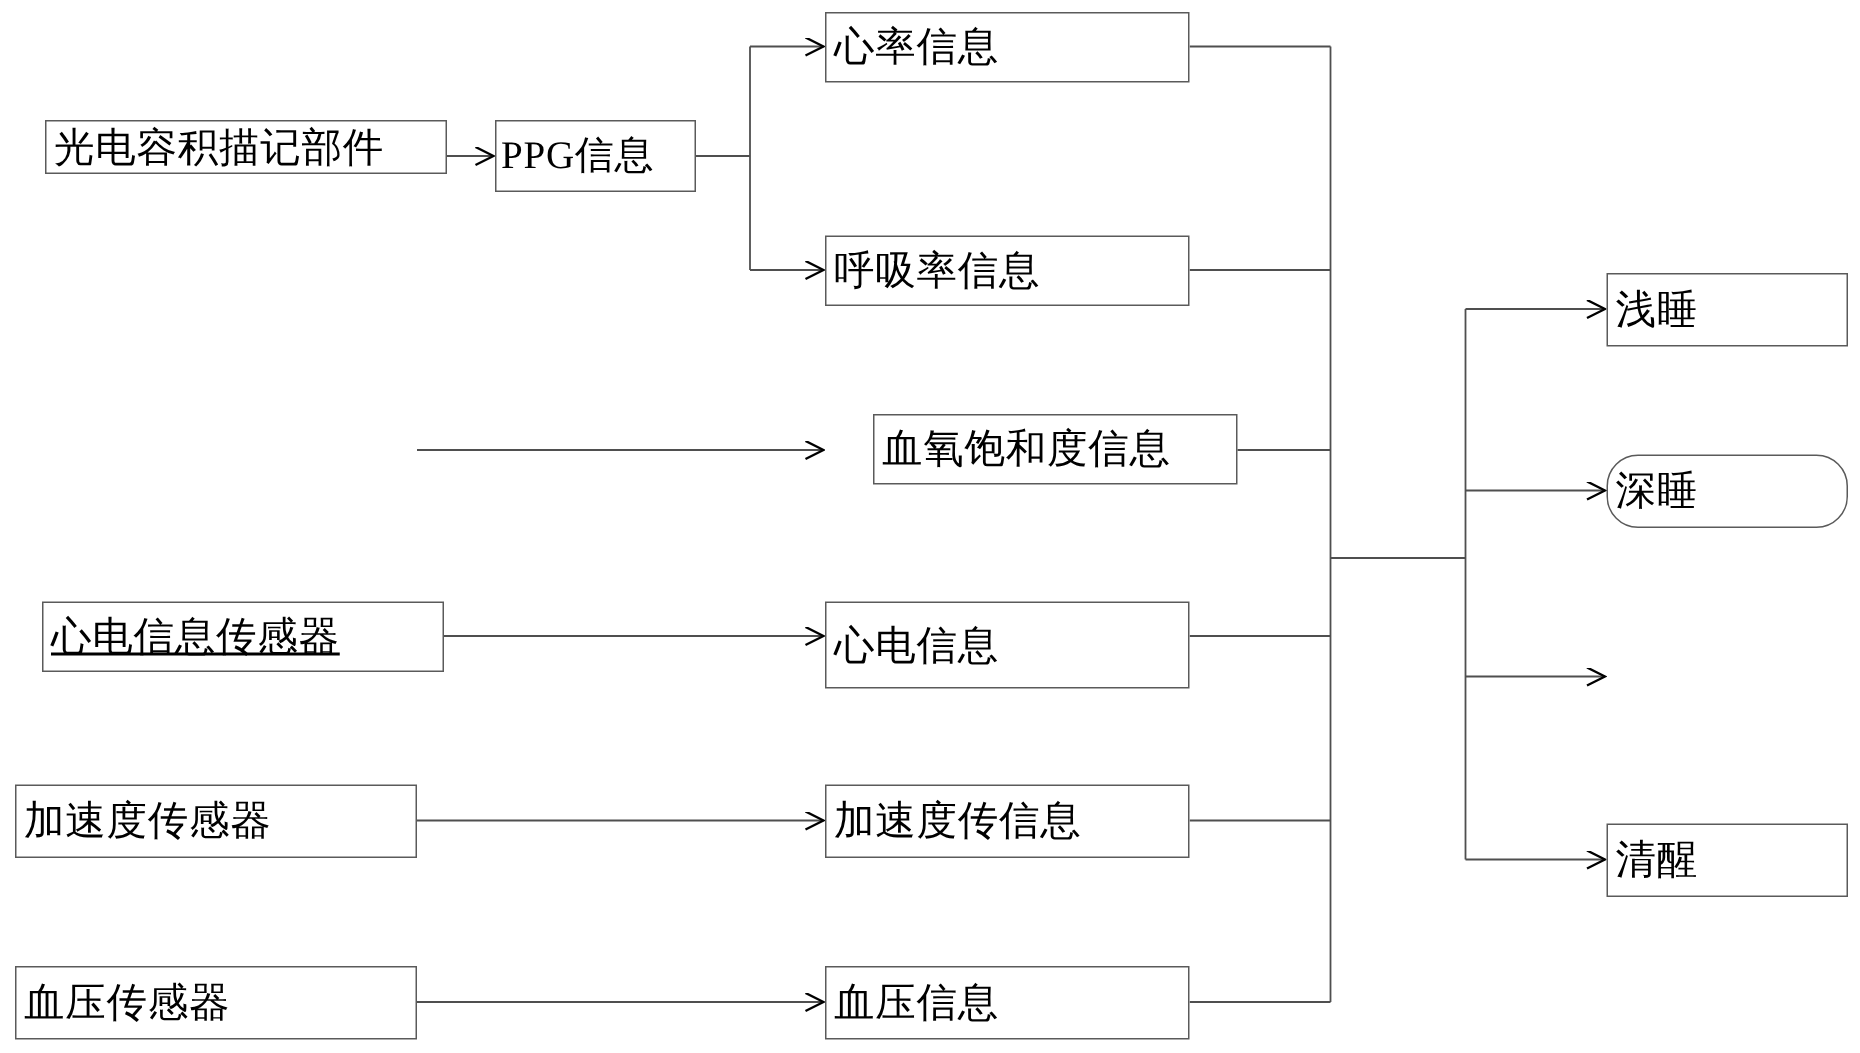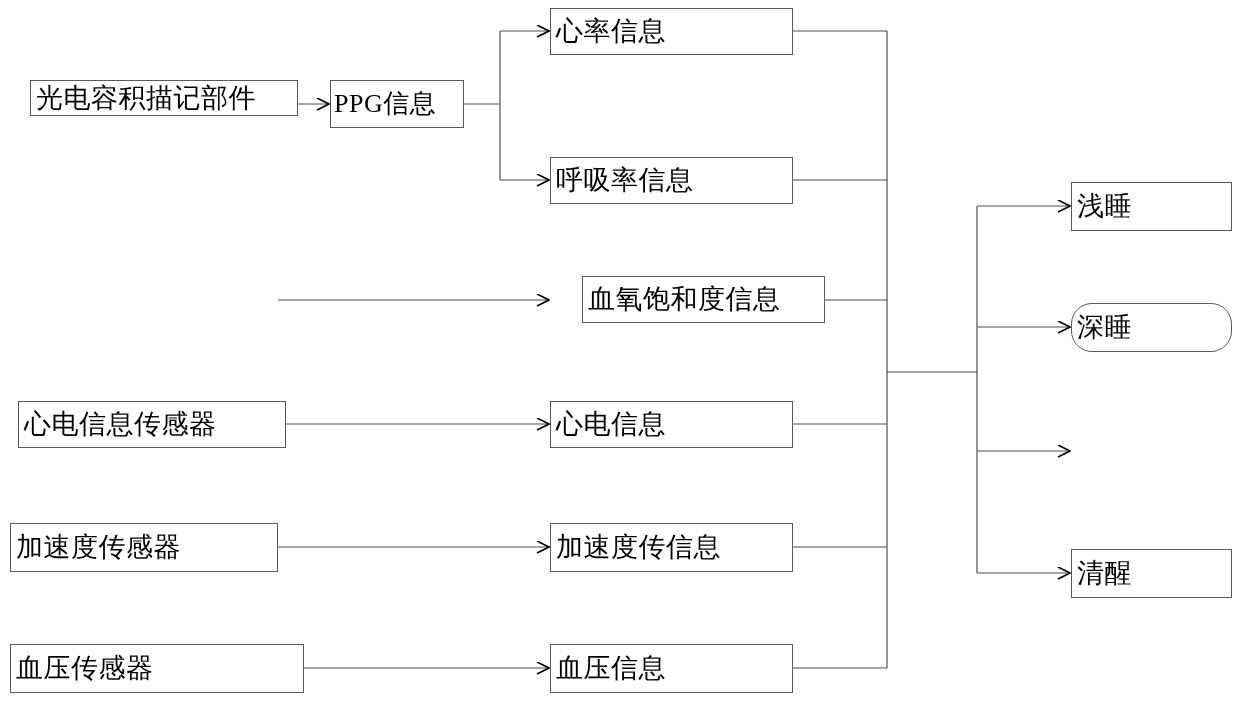--- a/index.html
+++ b/index.html
@@ -86,23 +86,23 @@
       <line x1="977" y1="451" x2="1070" y2="451" marker-end="url(#ah)"></line>
       <line x1="977" y1="573" x2="1070" y2="573" marker-end="url(#ah)"></line>
     </g>
   </svg>
 
   <div class="node" style="left: 10px; top: 80px; width: 268px; height: 36px; margin-left: 20px;">光电容积描记部件</div>
   <div class="node" style="left: 550px; top: 8px; width: 243px; height: 47px;">心率信息</div>
   <div class="node ppg" style="left: 330px; top: 80px; width: 134px; height: 48px;">PPG信息</div>
   <div class="node" style="left: 550px; top: 157px; width: 243px; height: 47px;">呼吸率信息</div>
   <div class="node" style="left: 550px; top: 276px; width: 243px; height: 47px; margin-left: 32px;">血氧饱和度信息</div>
-  <div class="node" style="left: 18px; top: 401px; width: 268px; height: 47px;">心电信息传感器</div>
-  <div class="node" style="left: 550px; top: 401px; width: 243px; height: 47px;">心电信息</div>
+  <div class="node" style="left: 28px; top: 401px; width: 268px; height: 47px; text-decoration: underline;">心电信息传感器</div>
+  <div class="node" style="left: 550px; top: 401px; width: 243px; height: 58px;">心电信息</div>
   <div class="node" style="left: 10px; top: 523px; width: 268px; height: 49px;">加速度传感器</div>
   <div class="node" style="left: 550px; top: 523px; width: 243px; height: 49px;">加速度传信息</div>
-  <div class="node" style="left: 10px; top: 644px; width: 294px; height: 49px;">血压传感器</div>
+  <div class="node" style="left: 10px; top: 644px; width: 268px; height: 49px;">血压传感器</div>
   <div class="node" style="left: 550px; top: 644px; width: 243px; height: 49px;">血压信息</div>
   <div class="node" style="left: 1071px; top: 182px; width: 161px; height: 49px;">浅睡</div>
   <div class="node" style="left: 1071px; top: 303px; width: 161px; height: 49px; border-radius: 21px;">深睡</div>
   <div class="node" style="left: 1071px; top: 549px; width: 161px; height: 49px; text-align: right;">清醒</div>
 
 </div>
 
 </body></html>

